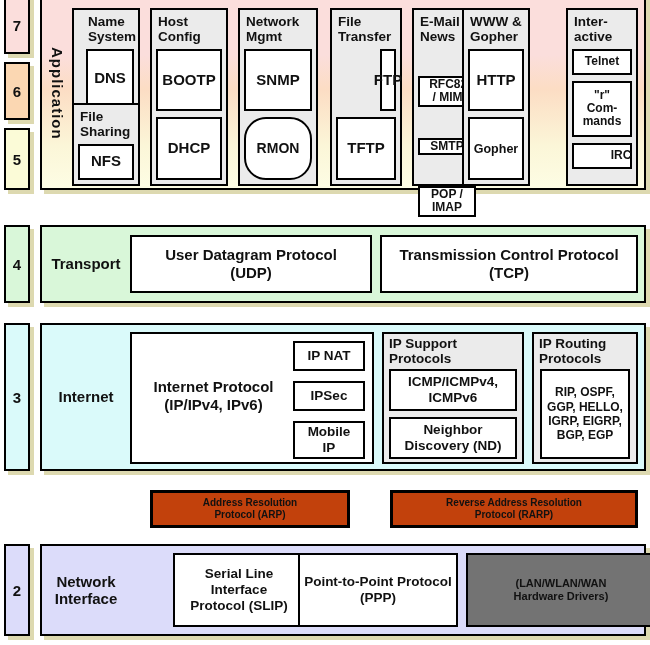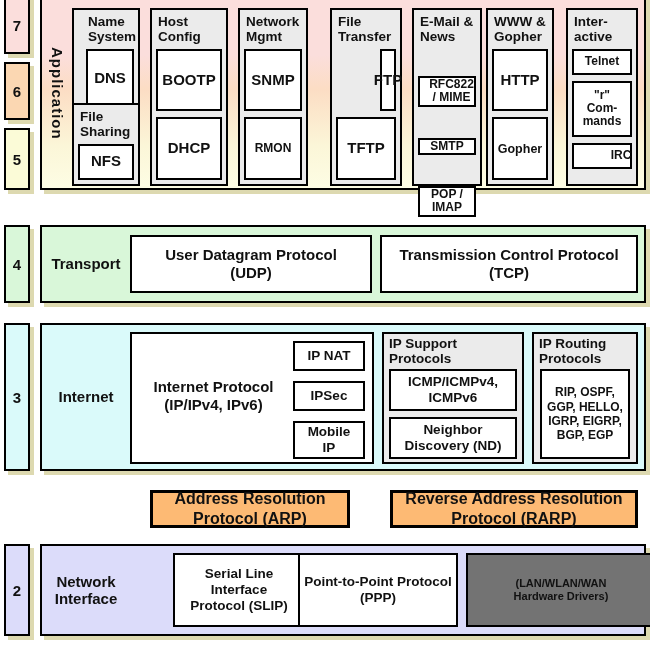--- a/index.html
+++ b/index.html
@@ -121,28 +121,28 @@
   .sub-card .sub-title {
     font-size: 13.5px;
     font-weight: bold;
     color: #111;
     line-height: 1.1;
     margin: 3px 0 0 5px;
     white-space: pre-line;
   }
   .free-box {
     position: absolute;
-    background: #fdba74;
+    background: #c2410c;
     border: 3px solid #000;
     display: flex;
     align-items: center;
     justify-content: center;
     text-align: center;
     font-weight: bold;
-    font-size: 16px;
+    font-size: 10px;
     color: #111;
     line-height: 1.25;
     white-space: pre-line;
     z-index: 3;
   }
 </style>
 </head>
 <body>
 
 <div id="canvas">
@@ -185,46 +185,46 @@
     <div class="proto" style="flex:1; font-size:15px; min-height:28px;">NFS</div>
   </div>
 
   <div class="group" style="left:150px; top:8px; width:78px; height:178px;">
     <div class="group-title">Host
 Config</div>
     <div class="proto" style="flex:1; font-size:15px; margin-bottom:6px;">BOOTP</div>
     <div class="proto" style="flex:1; font-size:15px;">DHCP</div>
   </div>
 
-  <div class="group" style="left:238px; top:8px; width:70px; height:178px;">
+  <div class="group" style="left:238px; top:8px; width:80px; height:178px;">
     <div class="group-title">Network
 Mgmt</div>
     <div class="proto" style="flex:1; font-size:15px; margin-bottom:6px;">SNMP</div>
-    <div class="proto" style="flex:1; font-size:12px;">RMON</div>
+    <div class="proto" style="flex:1; font-size:14px;border-radius:22px;">RMON</div>
   </div>
 
   <div class="group" style="left:330px; top:8px; width:72px; height:178px;">
     <div class="group-title">File
 Transfer</div>
     <div class="proto" style="flex:1; font-size:15px; margin-bottom:6px;margin-left:44px;">FTP</div>
     <div class="proto" style="flex:1; font-size:15px;">TFTP</div>
   </div>
 
   <div class="group" style="left:412px; top:8px; width:70px; height:178px;gap:27px;">
     <div class="group-title">E-Mail &amp;
 News</div>
     <div class="proto" style="height:34px; font-size:12px; margin-bottom:4px;padding-left:9px;">RFC822
 / MIME</div>
     <div class="proto" style="height:22px; font-size:12px; margin-bottom:4px;">SMTP</div>
     <div class="proto" style="height:34px; font-size:12px; margin-bottom:4px;">POP /
 IMAP</div>
     <div class="proto" style="height:22px; font-size:12px;">NNTP</div>
   </div>
 
-  <div class="group" style="left:486px; top:8px; width:68px; height:178px;">
+  <div class="group" style="left:462px; top:8px; width:68px; height:178px;">
     <div class="group-title">WWW &amp;
 Gopher</div>
     <div class="proto" style="flex:1; font-size:15px; margin-bottom:6px;">HTTP</div>
     <div class="proto" style="flex:1; font-size:12.5px;">Gopher</div>
   </div>
 
   <div class="group" style="left:566px; top:8px; width:72px; height:178px;">
     <div class="group-title">Inter-
 active</div>
     <div class="proto" style="height:26px; font-size:12px; margin-bottom:6px;">Telnet</div>

